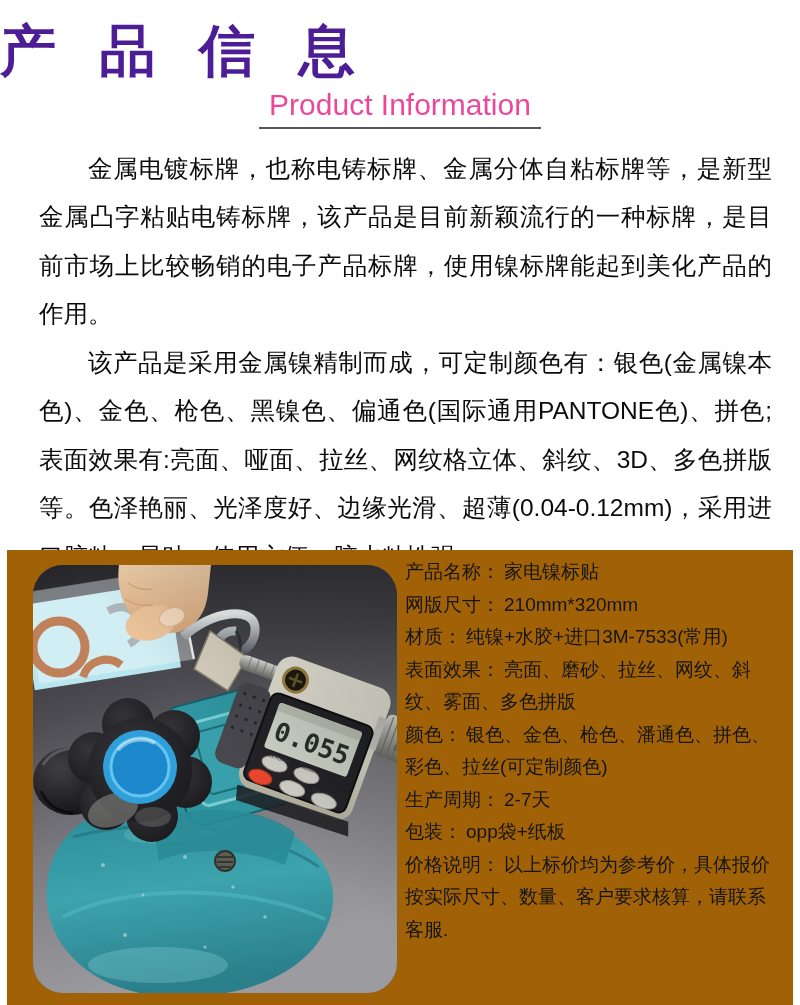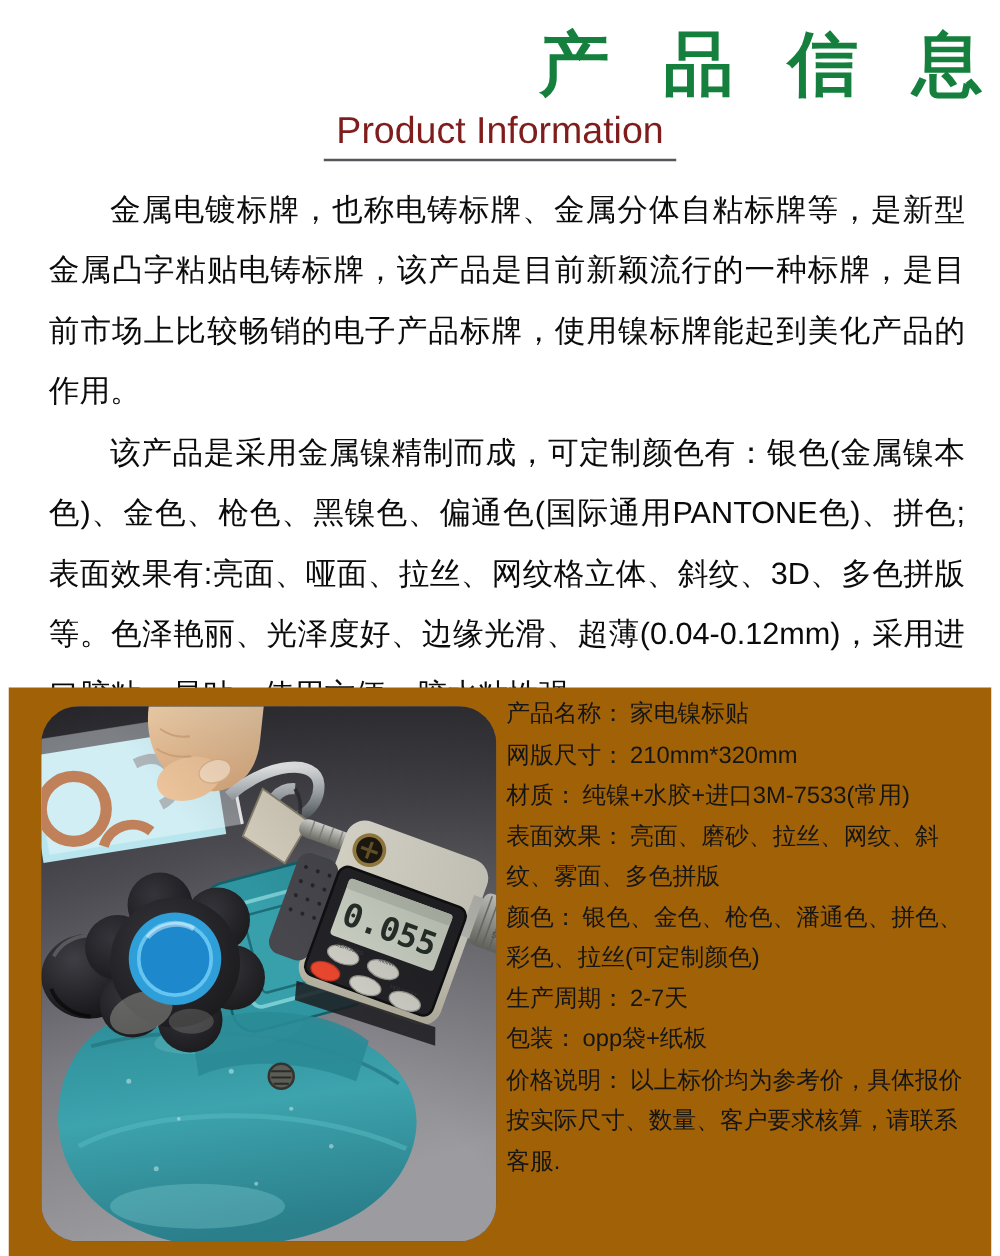--- a/index.html
+++ b/index.html
@@ -3,27 +3,27 @@
 <meta charset="utf-8">
 <style>
   html,body{margin:0;padding:0;background:#ffffff;}
   .page{
     position:relative;width:800px;height:1005px;margin:0 auto;
     background:#ffffff;overflow:hidden;
     font-family:"Liberation Sans","DejaVu Sans",sans-serif;
     color:#0b0b0b;
   }
   .title-cn{
-    margin-top:20px;text-align:right;
-    font-size:56px;font-weight:700;color:#15803d;
+    margin-top:20px;text-align:left;
+    font-size:56px;font-weight:700;color:#4c1d95;
     letter-spacing:14px;line-height:1.1;white-space:nowrap;
   }
   .title-en-wrap{text-align:center;margin-top:6px;}
   .title-en{
-    display:inline-block;font-size:30px;color:#7f1d1d;
+    display:inline-block;font-size:30px;color:#ec4899;
     border-bottom:2px solid #56565a;padding:0 10px 5px 10px;
   }
   .intro{
     margin:16px 28px 0 39px;
     font-size:24.5px;line-height:48.5px;text-align:justify;
   }
   .intro p{margin:0;text-indent:2em;}
   .panel{
     position:absolute;left:7px;top:550px;width:786px;height:455px;
     background:#a16207;

